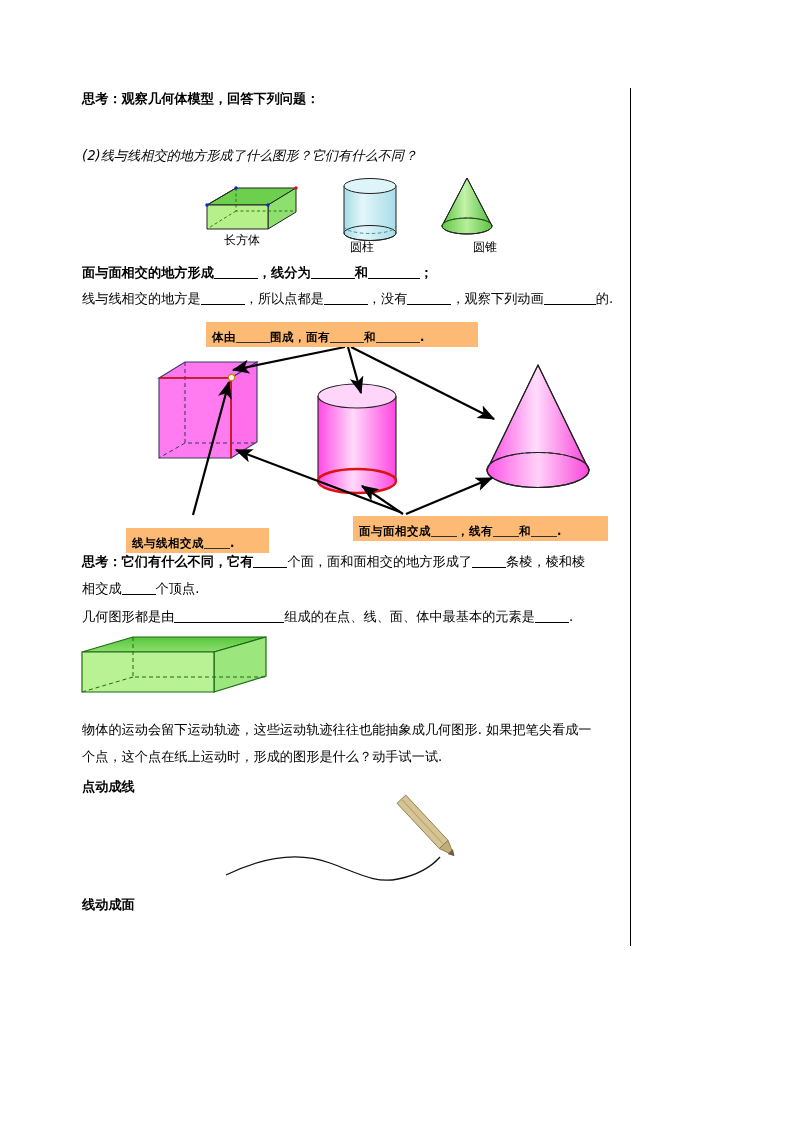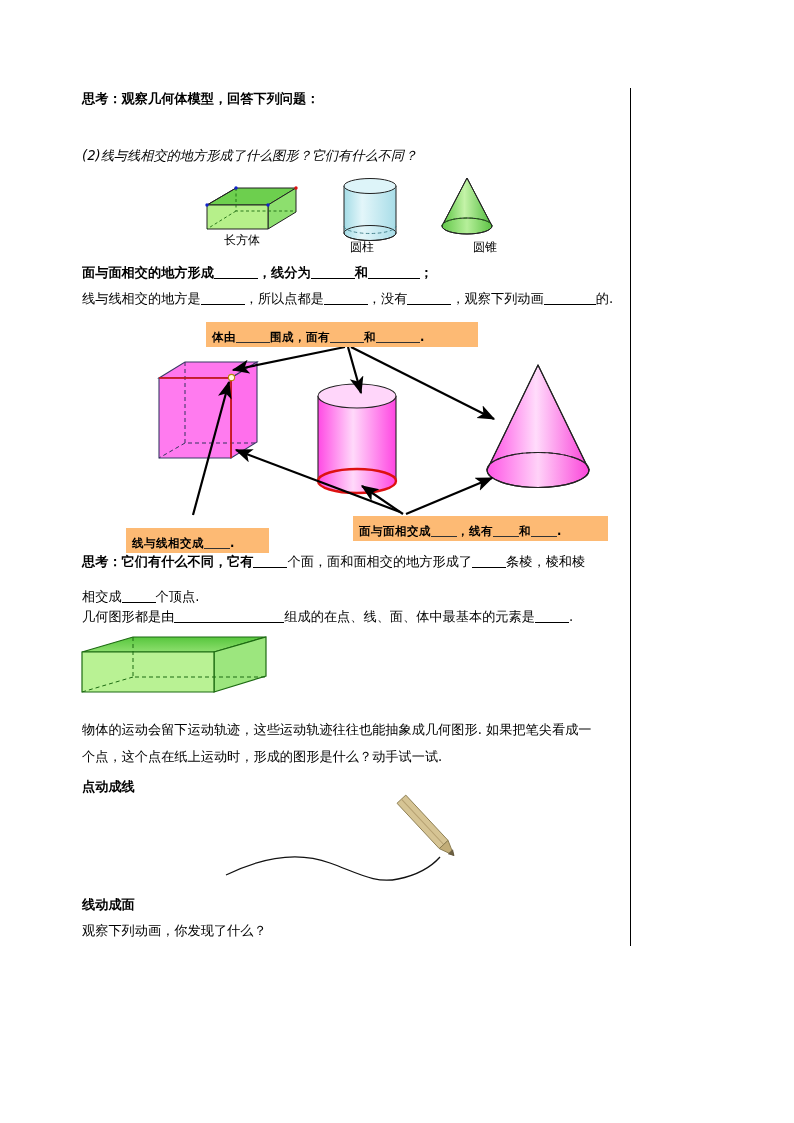--- a/index.html
+++ b/index.html
@@ -230,21 +230,21 @@
     <span>线与线相交成</span><span class="blank b3"></span><span>.</span>
   </div>
 
   <div class="capbox" style="left:313px; top:516px; width:243px;margin-left:40px;">
     <span>面与面相交成</span><span class="blank b3"></span><span>，线有</span><span class="blank b3"></span><span>和</span><span class="blank b3"></span><span>.</span>
   </div>
 
   <div class="txt" style="left:82px; top:551px;">
     <span class="bold">思考：它们有什么不同，它有</span><span class="blank b4"></span><span>个面，面和面相交的地方形成了</span><span class="blank b4"></span><span>条棱，棱和棱</span>
   </div>
-  <div class="txt" style="left:82px; top:578px;margin-top:8px;">
+  <div class="txt" style="left:82px; top:578px;">
     <span>相交成</span><span class="blank b4"></span><span>个顶点.</span>
   </div>
   <div class="txt" style="left:82px; top:606px;text-align:center;">
     <span>几何图形都是由</span><span class="blank b12"></span><span>组成的在点、线、面、体中最基本的元素是</span><span class="blank b4"></span><span>.</span>
   </div>
 
   <svg class="layer" width="794" height="1123">
     <g>
       <polygon points="82,652 133,637 266,637 214,652" fill="url(#grnBoxTop)" stroke="#1d6b12" stroke-width="1.2"></polygon>
       <polygon points="214,652 266,637 266,676 214,692" fill="#9ce67e" stroke="#1d6b12" stroke-width="1.2"></polygon>
@@ -264,15 +264,14 @@
     </g>
     <g transform="rotate(-43 447 851)">
       <rect x="443" y="782" width="12" height="62" fill="#d6c494" stroke="#8a7b50" stroke-width="0.9"></rect>
       <line x1="449" y1="782" x2="449" y2="844" stroke="#b5a071" stroke-width="1"></line>
       <polygon points="443,844 455,844 449,859" fill="#c2ad78" stroke="#8a7b50" stroke-width="0.9"></polygon>
       <polygon points="446,854 452,854 449,859" fill="#6d6142" stroke="#5a5038" stroke-width="0.6"></polygon>
     </g>
   </svg>
 
   <div class="txt bold" style="left:82px; top:894px;">线动成面</div>
-  <div class="txt" style="left:82px; top:920px;">观察下列动画，你发现了什么？</div>
 
 </div>
 
 </body></html>

